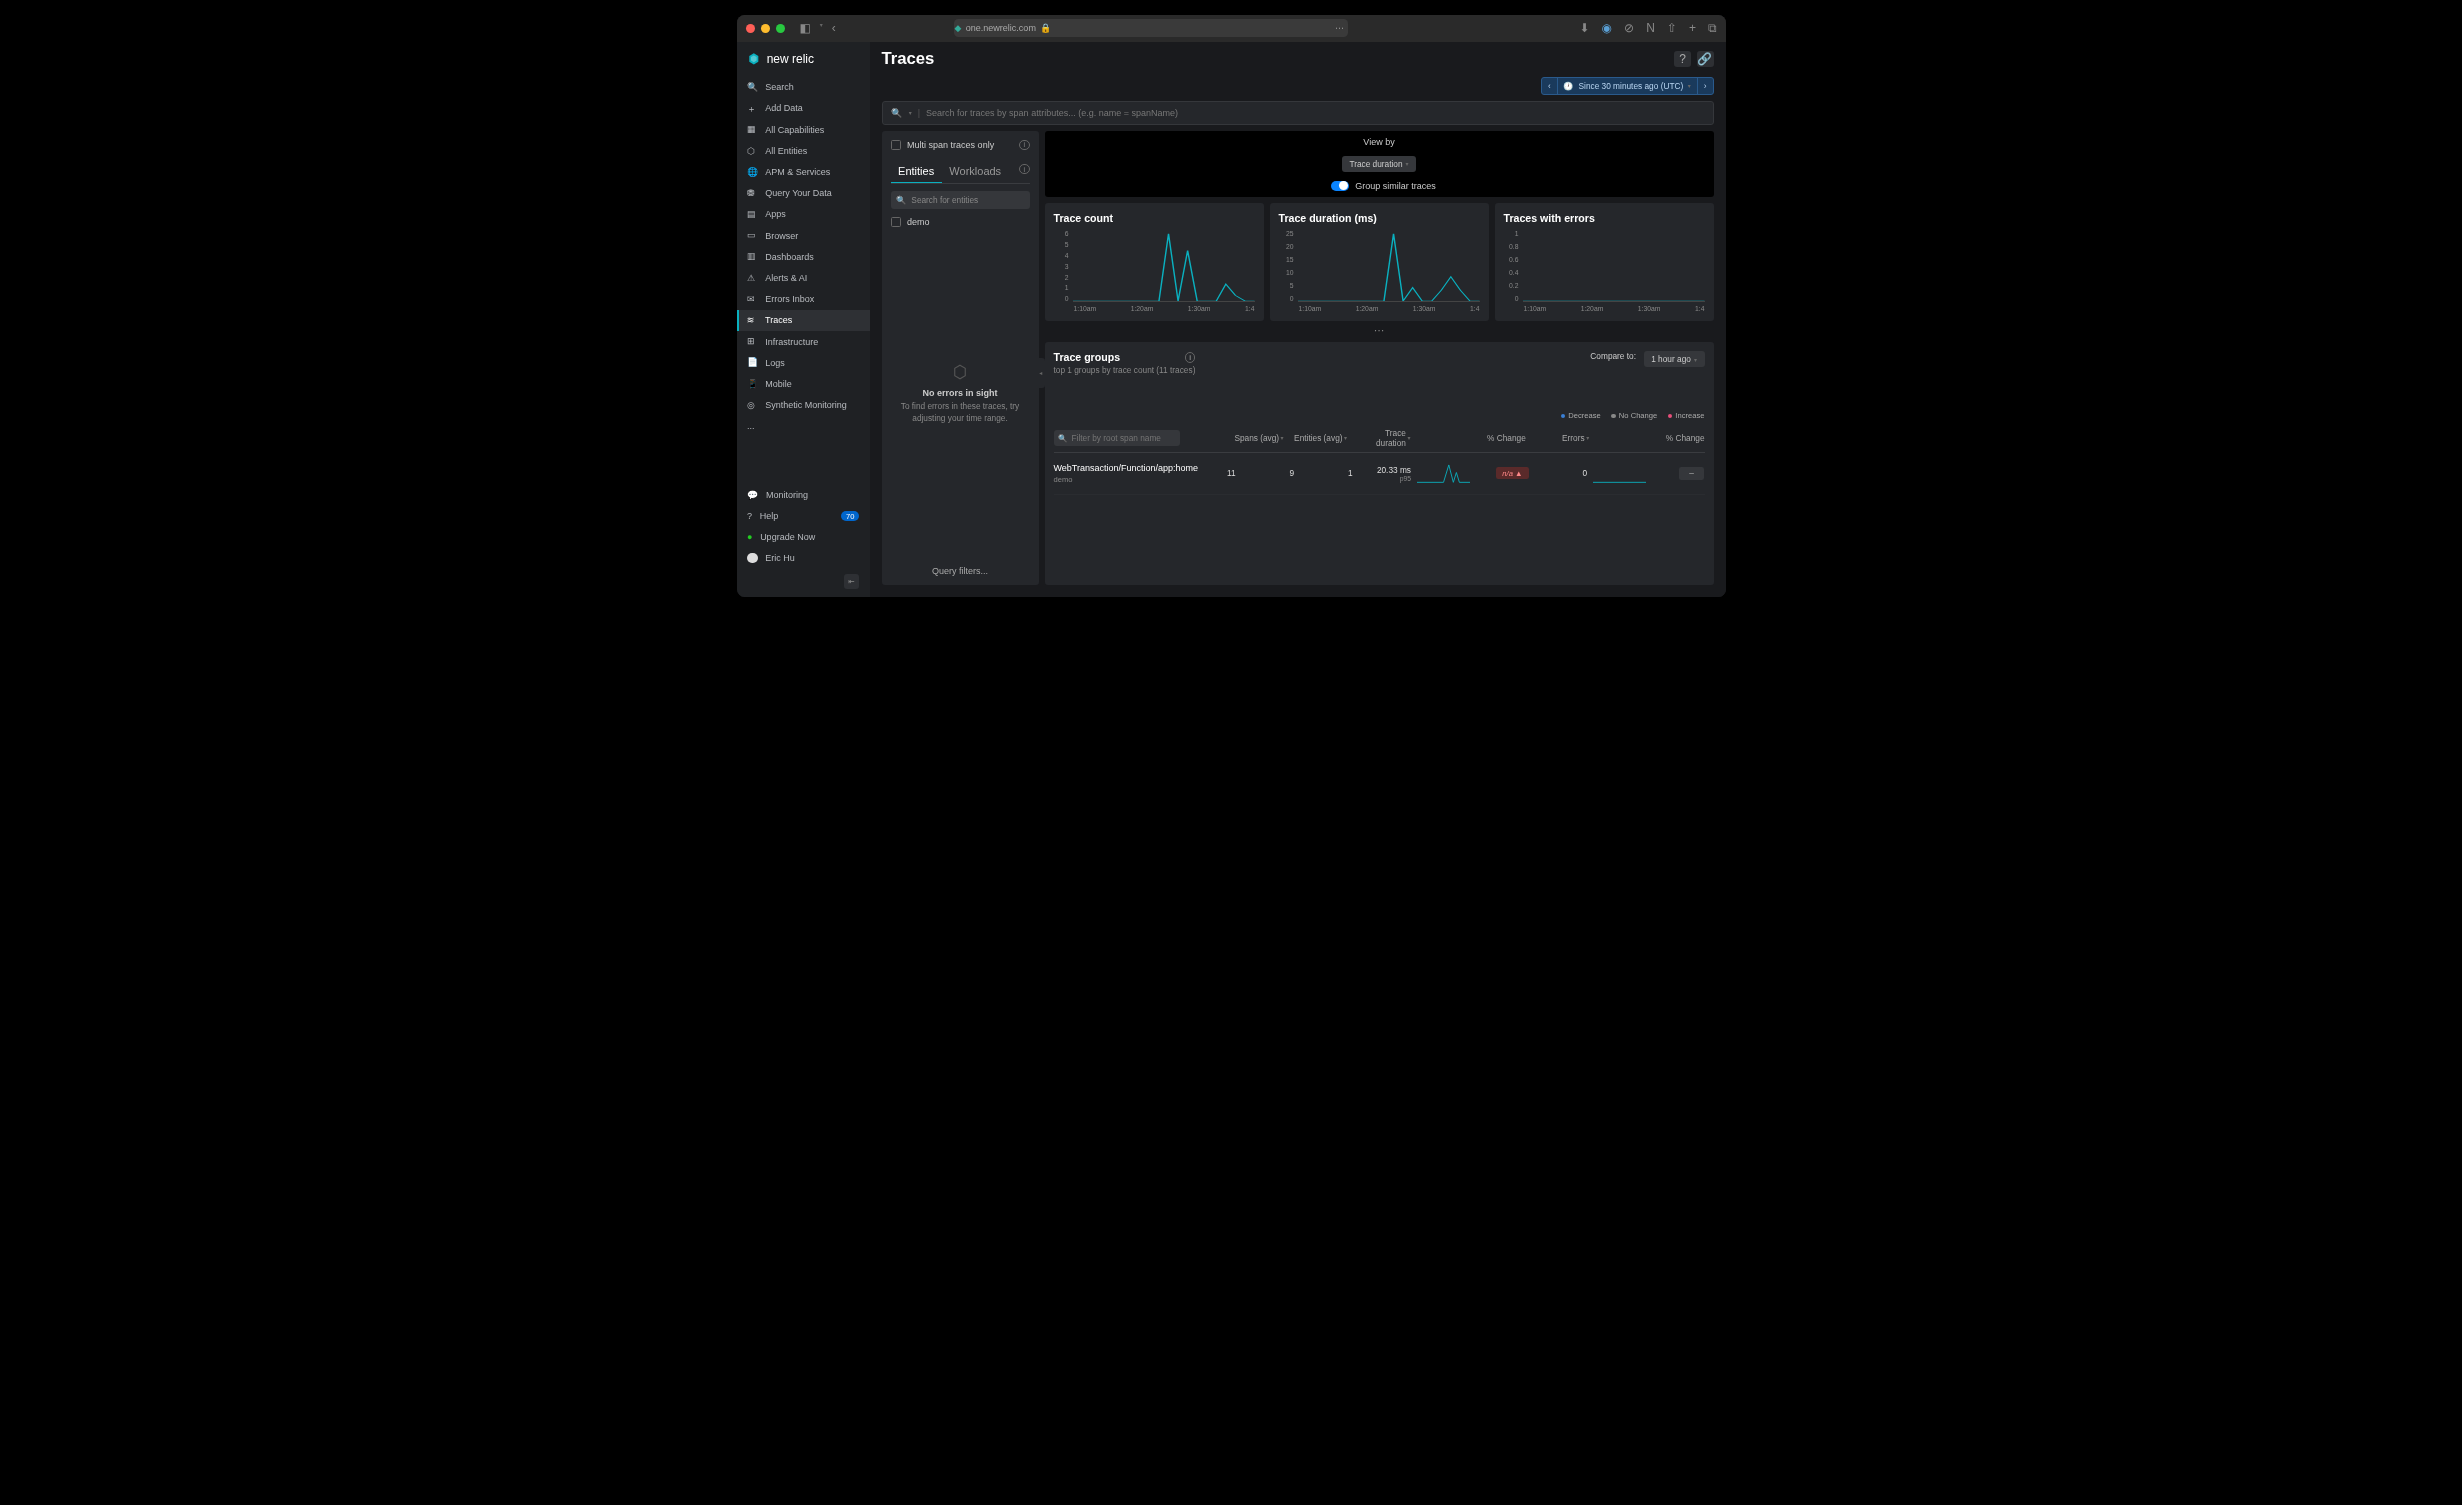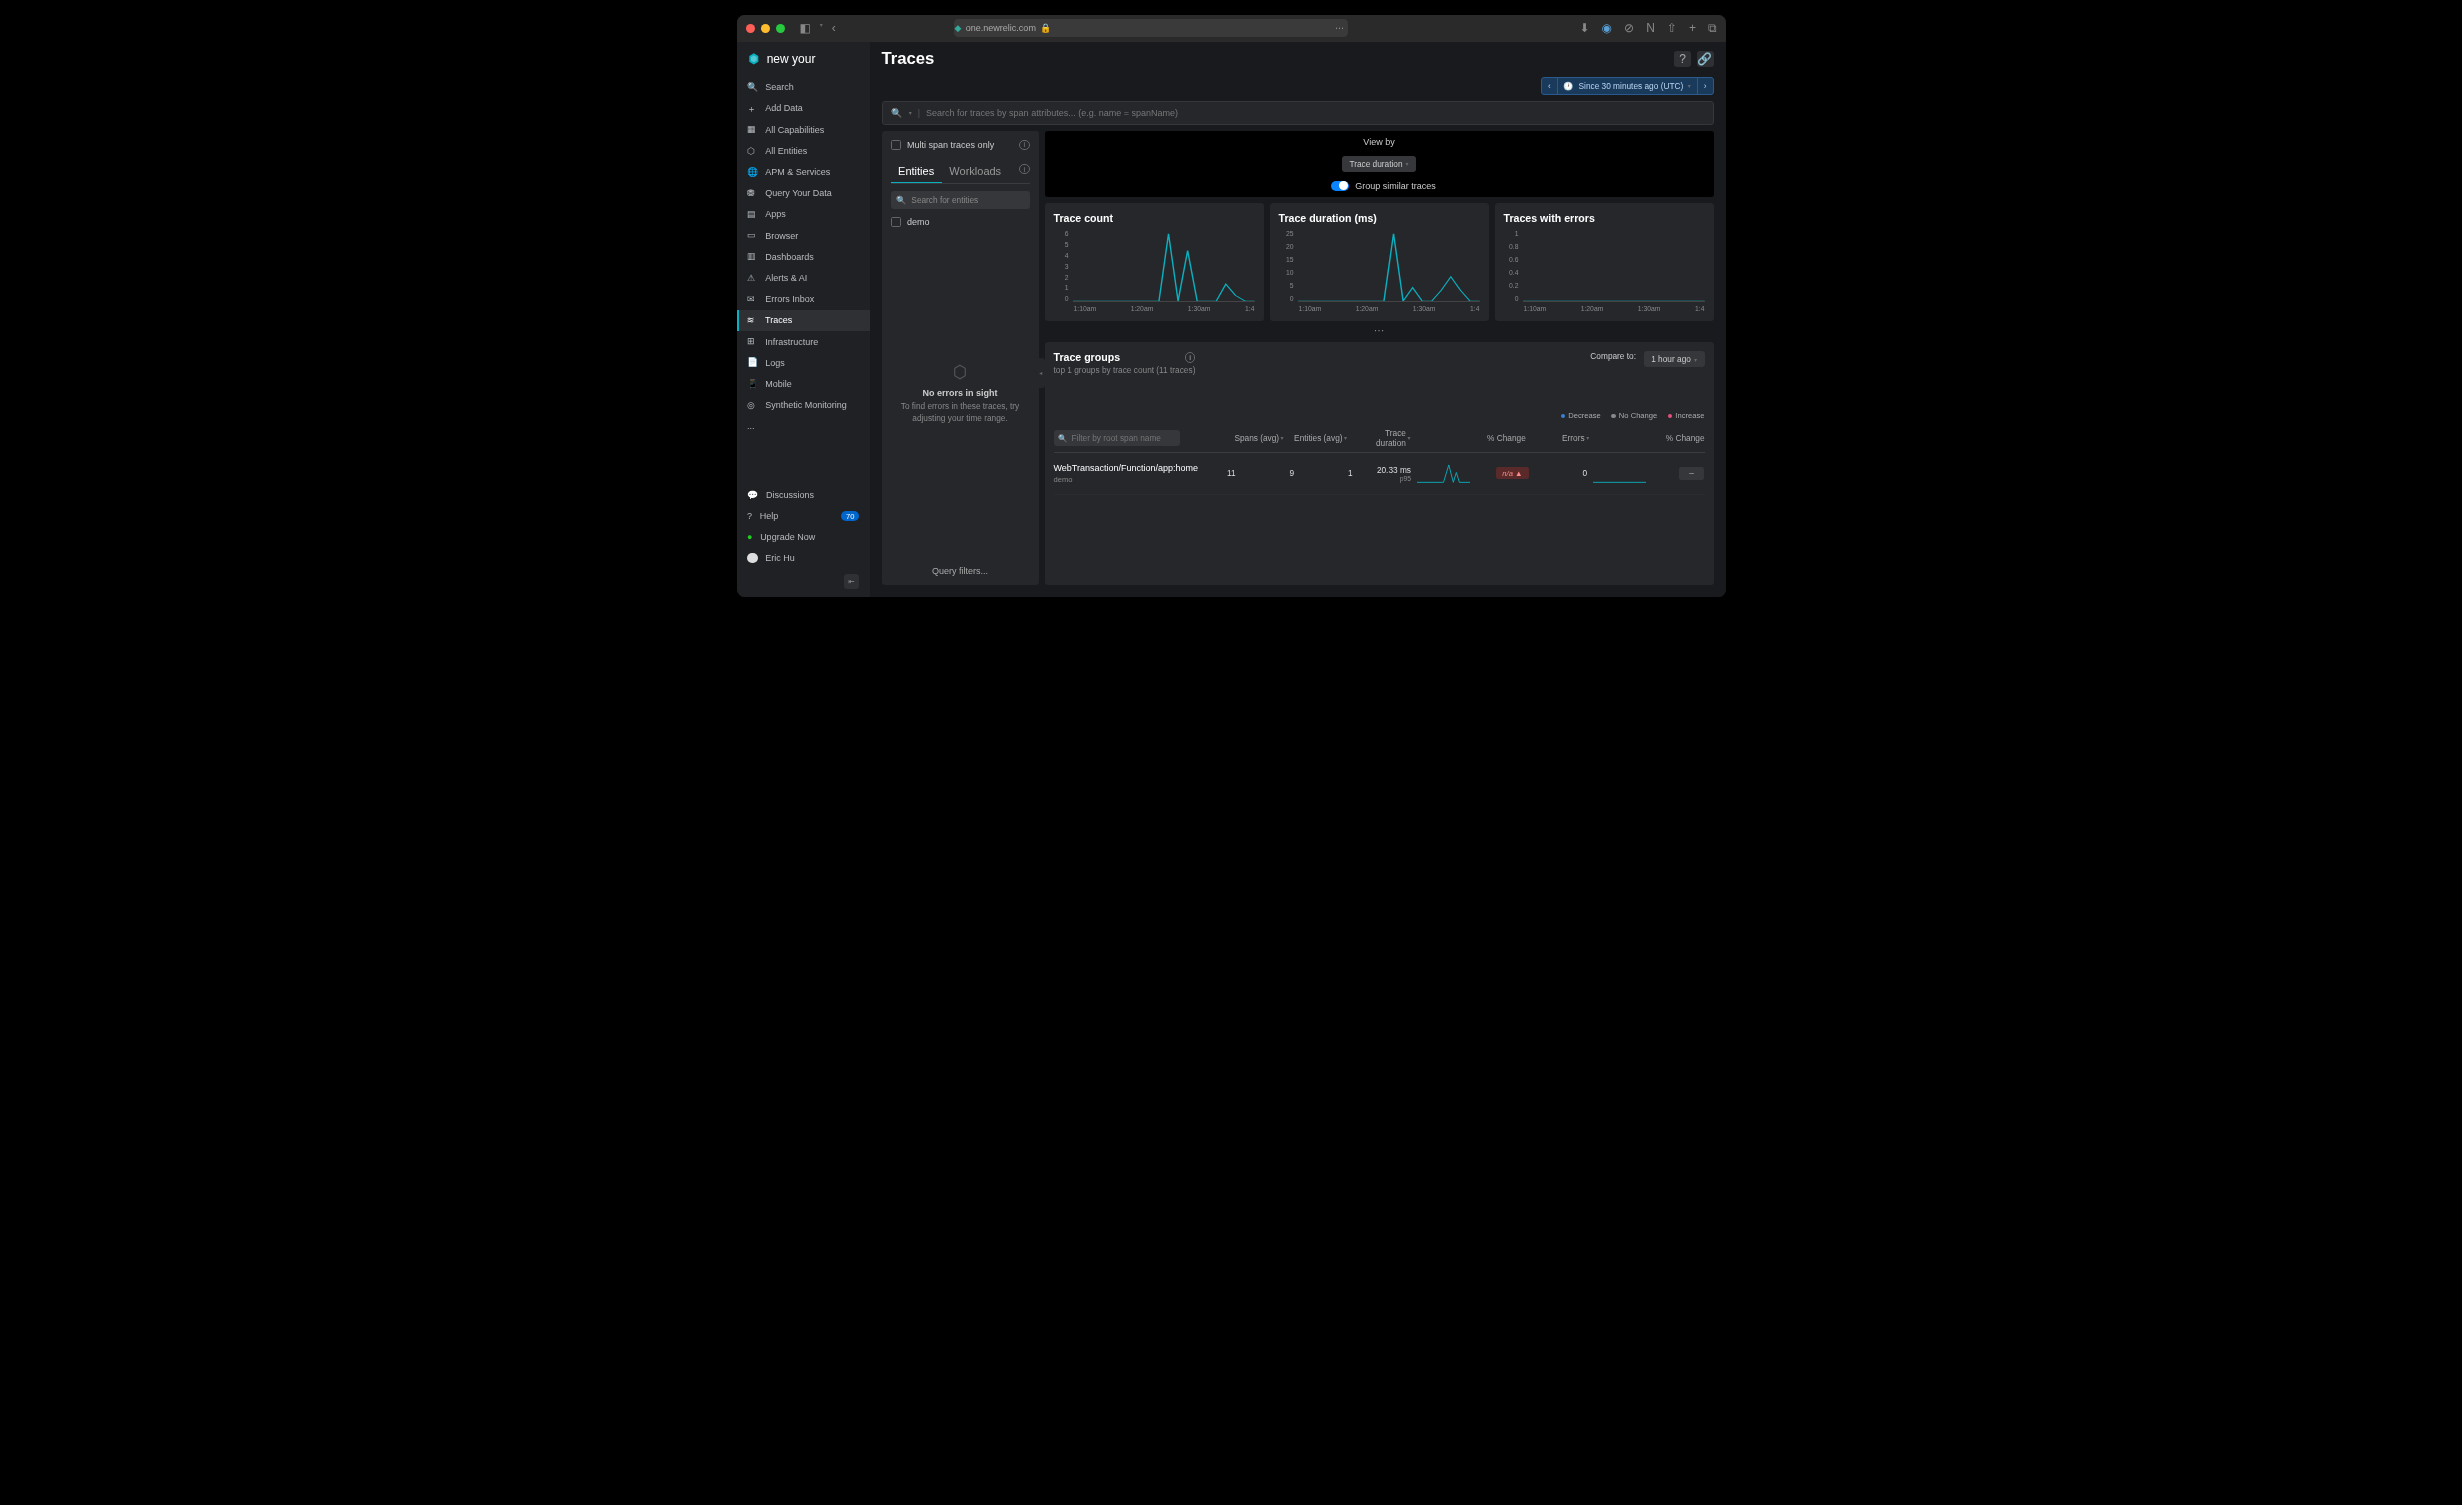--- a/index.html
+++ b/index.html
@@ -122,21 +122,21 @@
     </div>
   </div>
 
   <div class="app">
     <div class="sidebar">
       <div class="logo">
         <svg viewBox="0 0 24 24">
             <path fill="#0ab0bf" d="M12 2l8 5v10l-8 5-8-5V7z"></path>
             <path fill="#fff" d="M12 6l5 3v6l-5 3-5-3V9z" opacity="0.3"></path>
           </svg>
-        <span>new your</span>
+        <span>new relic</span>
       </div>
       <div id="nav-items">
           <div class="nav-item">
             <span class="icon">🔍</span>
             <span>Search</span>
           </div>
           <div class="nav-item">
             <span class="icon">＋</span>
             <span>Add Data</span>
           </div>
@@ -197,21 +197,21 @@
             <span>Synthetic Monitoring</span>
           </div>
         </div>
       <div class="nav-item">
           <span>...</span>
         </div>
       <div class="nav-spacer"></div>
       <div id="nav-bottom">
           <div class="nav-item">
             <span>💬</span>
-            <span>Discussions</span>
+            <span>Monitoring</span>
           </div>
           <div class="nav-item">
             <span>?</span>
             <span>Help</span>
             <span class="nav-badge">70</span>
           </div>
           <div class="nav-item">
             <span style="color:#2c2">●</span>
             <span>Upgrade Now</span>
           </div>

